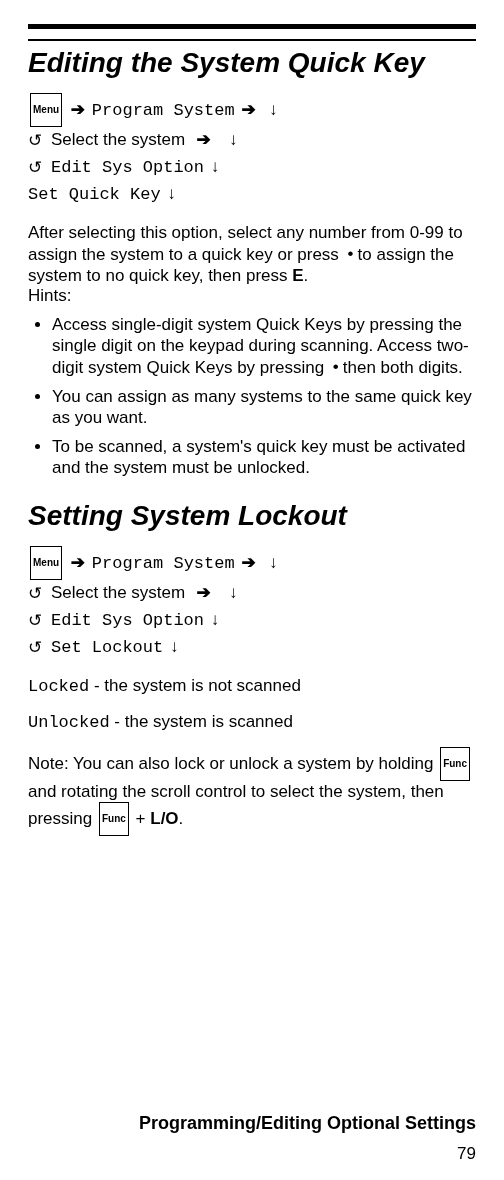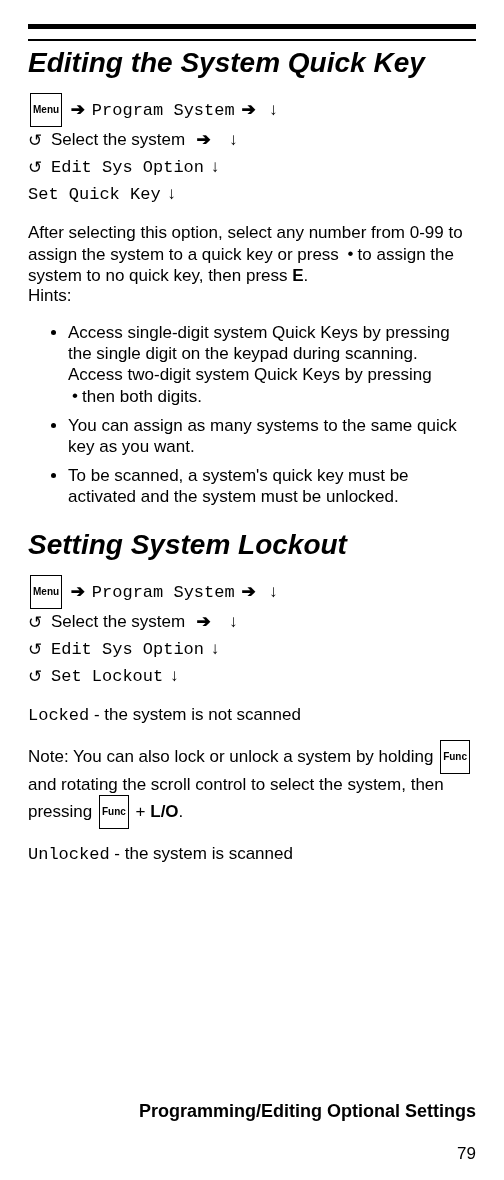--- a/index.html
+++ b/index.html
@@ -67,35 +67,35 @@
   .para {
     font-size: 17px;
     line-height: 21px;
     margin: 14px 0 0 0;
   }
   .hints-label {
     font-size: 17px;
     margin: 0 0 6px 0;
   }
   .bullets {
-    margin: 16px;
+    margin: 0;
     padding: 0 0 0 24px;
   }
   .bullets li {
     font-size: 17px;
     line-height: 21px;
     list-style: disc;
     margin: 8px 0 4px 0;
     padding-left: 0;
   }
   .section-gap { margin-top: 22px; }
   .footer-title {
     position: absolute;
     right: 28px;
-    bottom: 58px;
+    bottom: 46px;
     font-family: "Century Gothic", "Avant Garde", Arial, sans-serif;
     font-weight: bold;
     font-size: 18px;
   }
   .page-num {
     position: absolute;
     right: 28px;
     bottom: 16px;
     font-size: 17px;
     margin-left: 28px;
@@ -175,26 +175,26 @@
     <span class="mono">Set Lockout</span>
     <span class="arrow">↓</span>
   </p>
 
 
   <p class="para">
     <span class="mono">Locked</span><span> - the system is not scanned</span>
   </p>
 
   <p class="para">
+    <span class="mono">Unlocked</span><span> - the system is scanned</span>
+  </p>
+
+  <p class="para">
     <span>Note: You can also lock or unlock a system by holding</span>
     <span class="key-box">Func</span>
     <span>and rotating the scroll control to select the system, then pressing</span>
     <span class="key-box">Func</span><span> + </span><b>L/O</b><span>.</span>
   </p>
 
-  <p class="para">
-    <span class="mono">Unlocked</span><span> - the system is scanned</span>
-  </p>
-
 </div>
 
 <div class="footer-title">Programming/Editing Optional Settings</div>
 <div class="page-num">79</div>
 
 </body></html>

